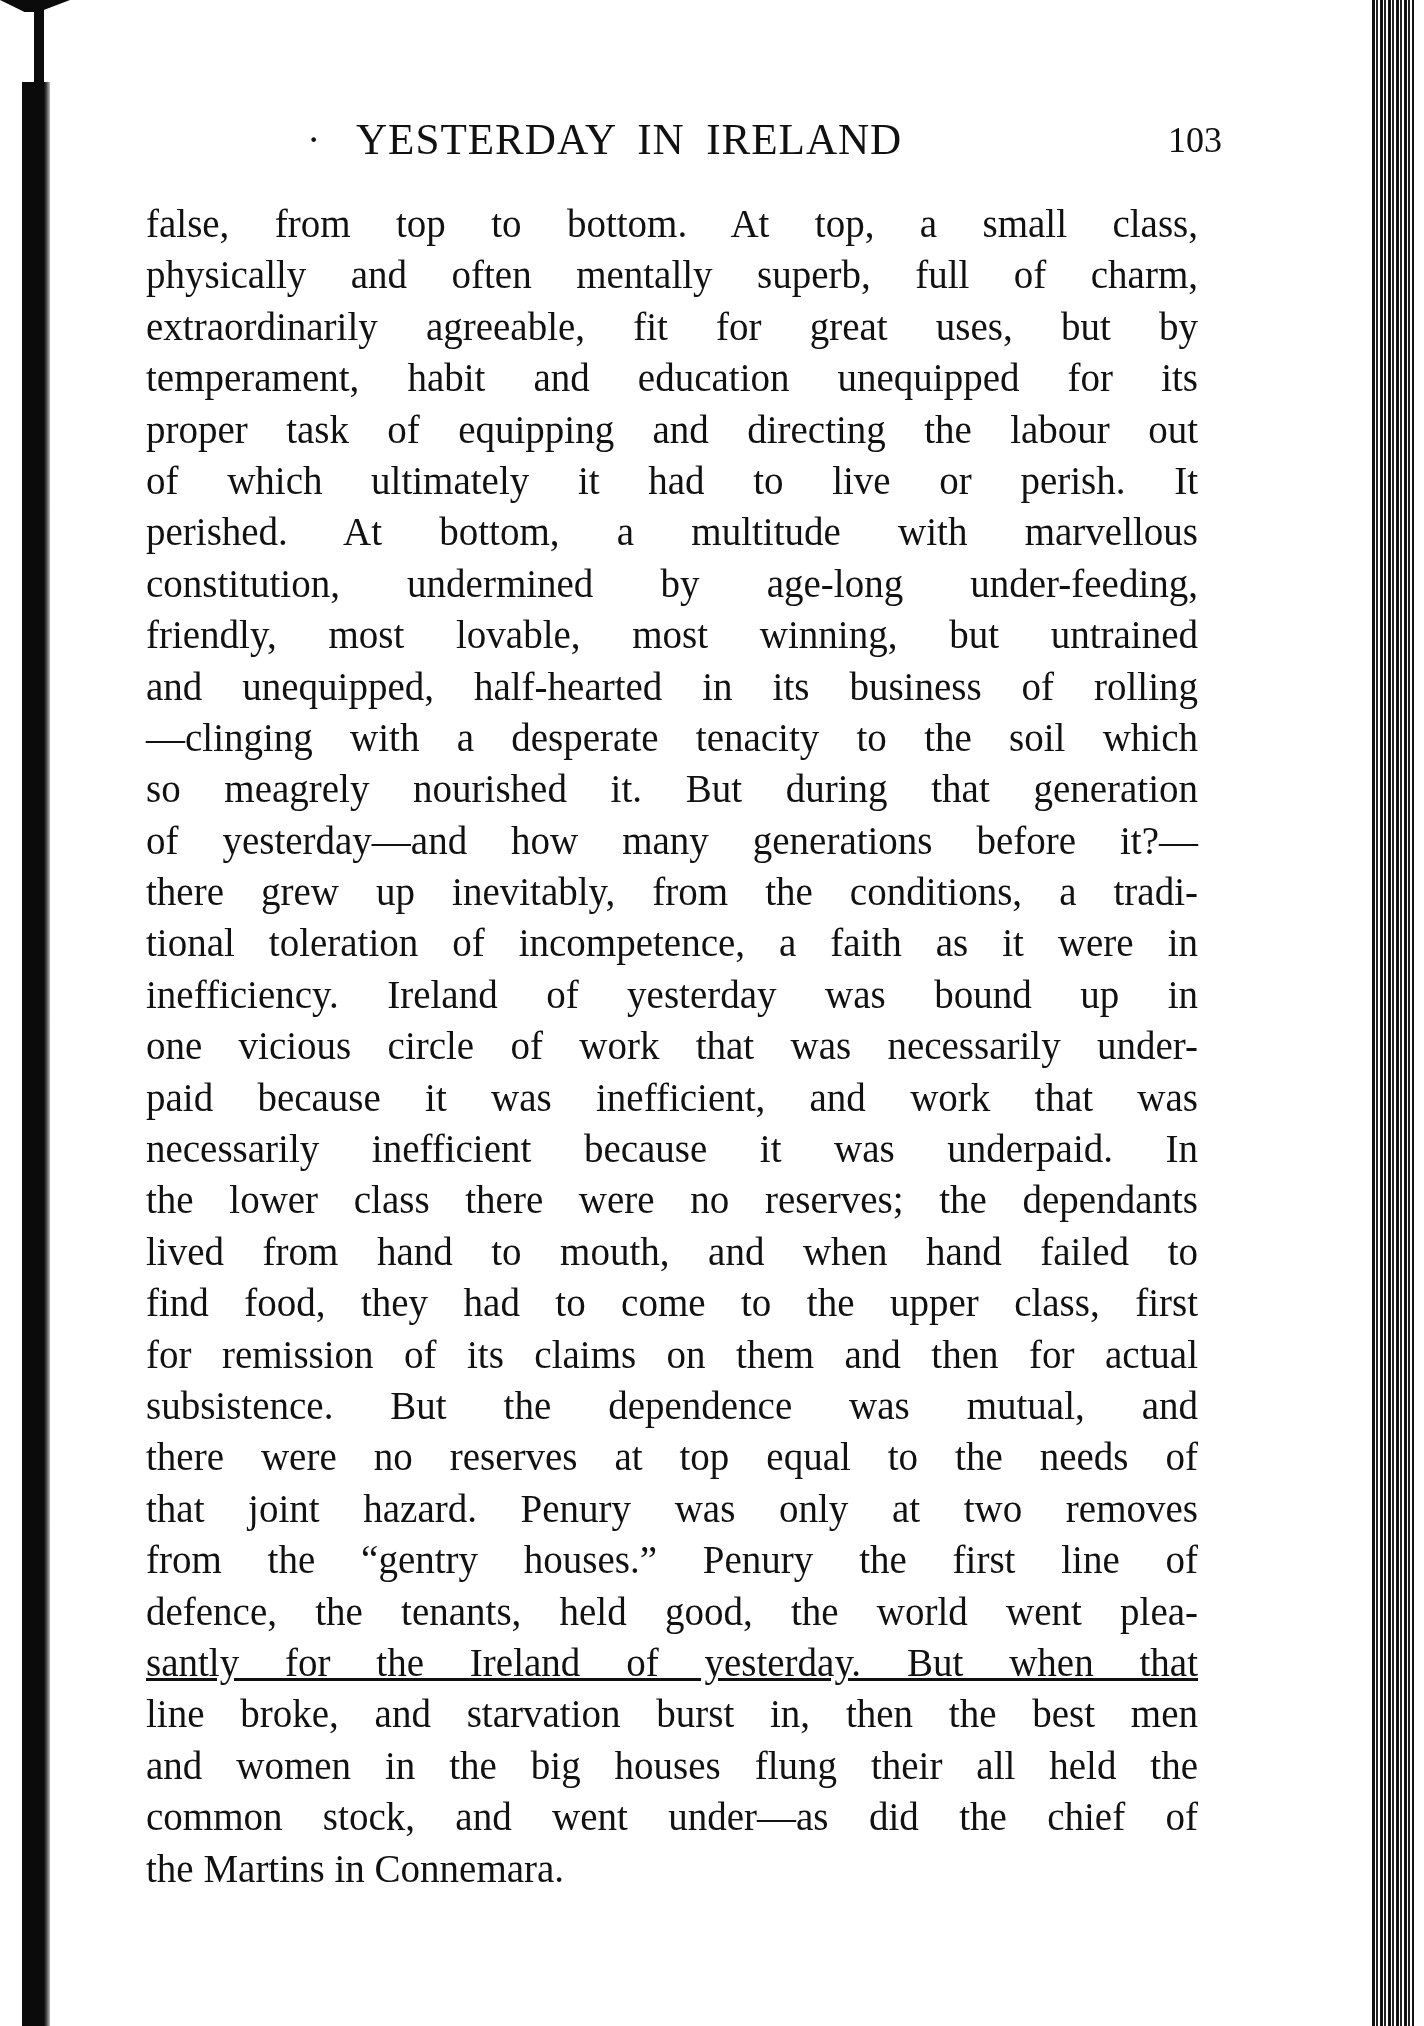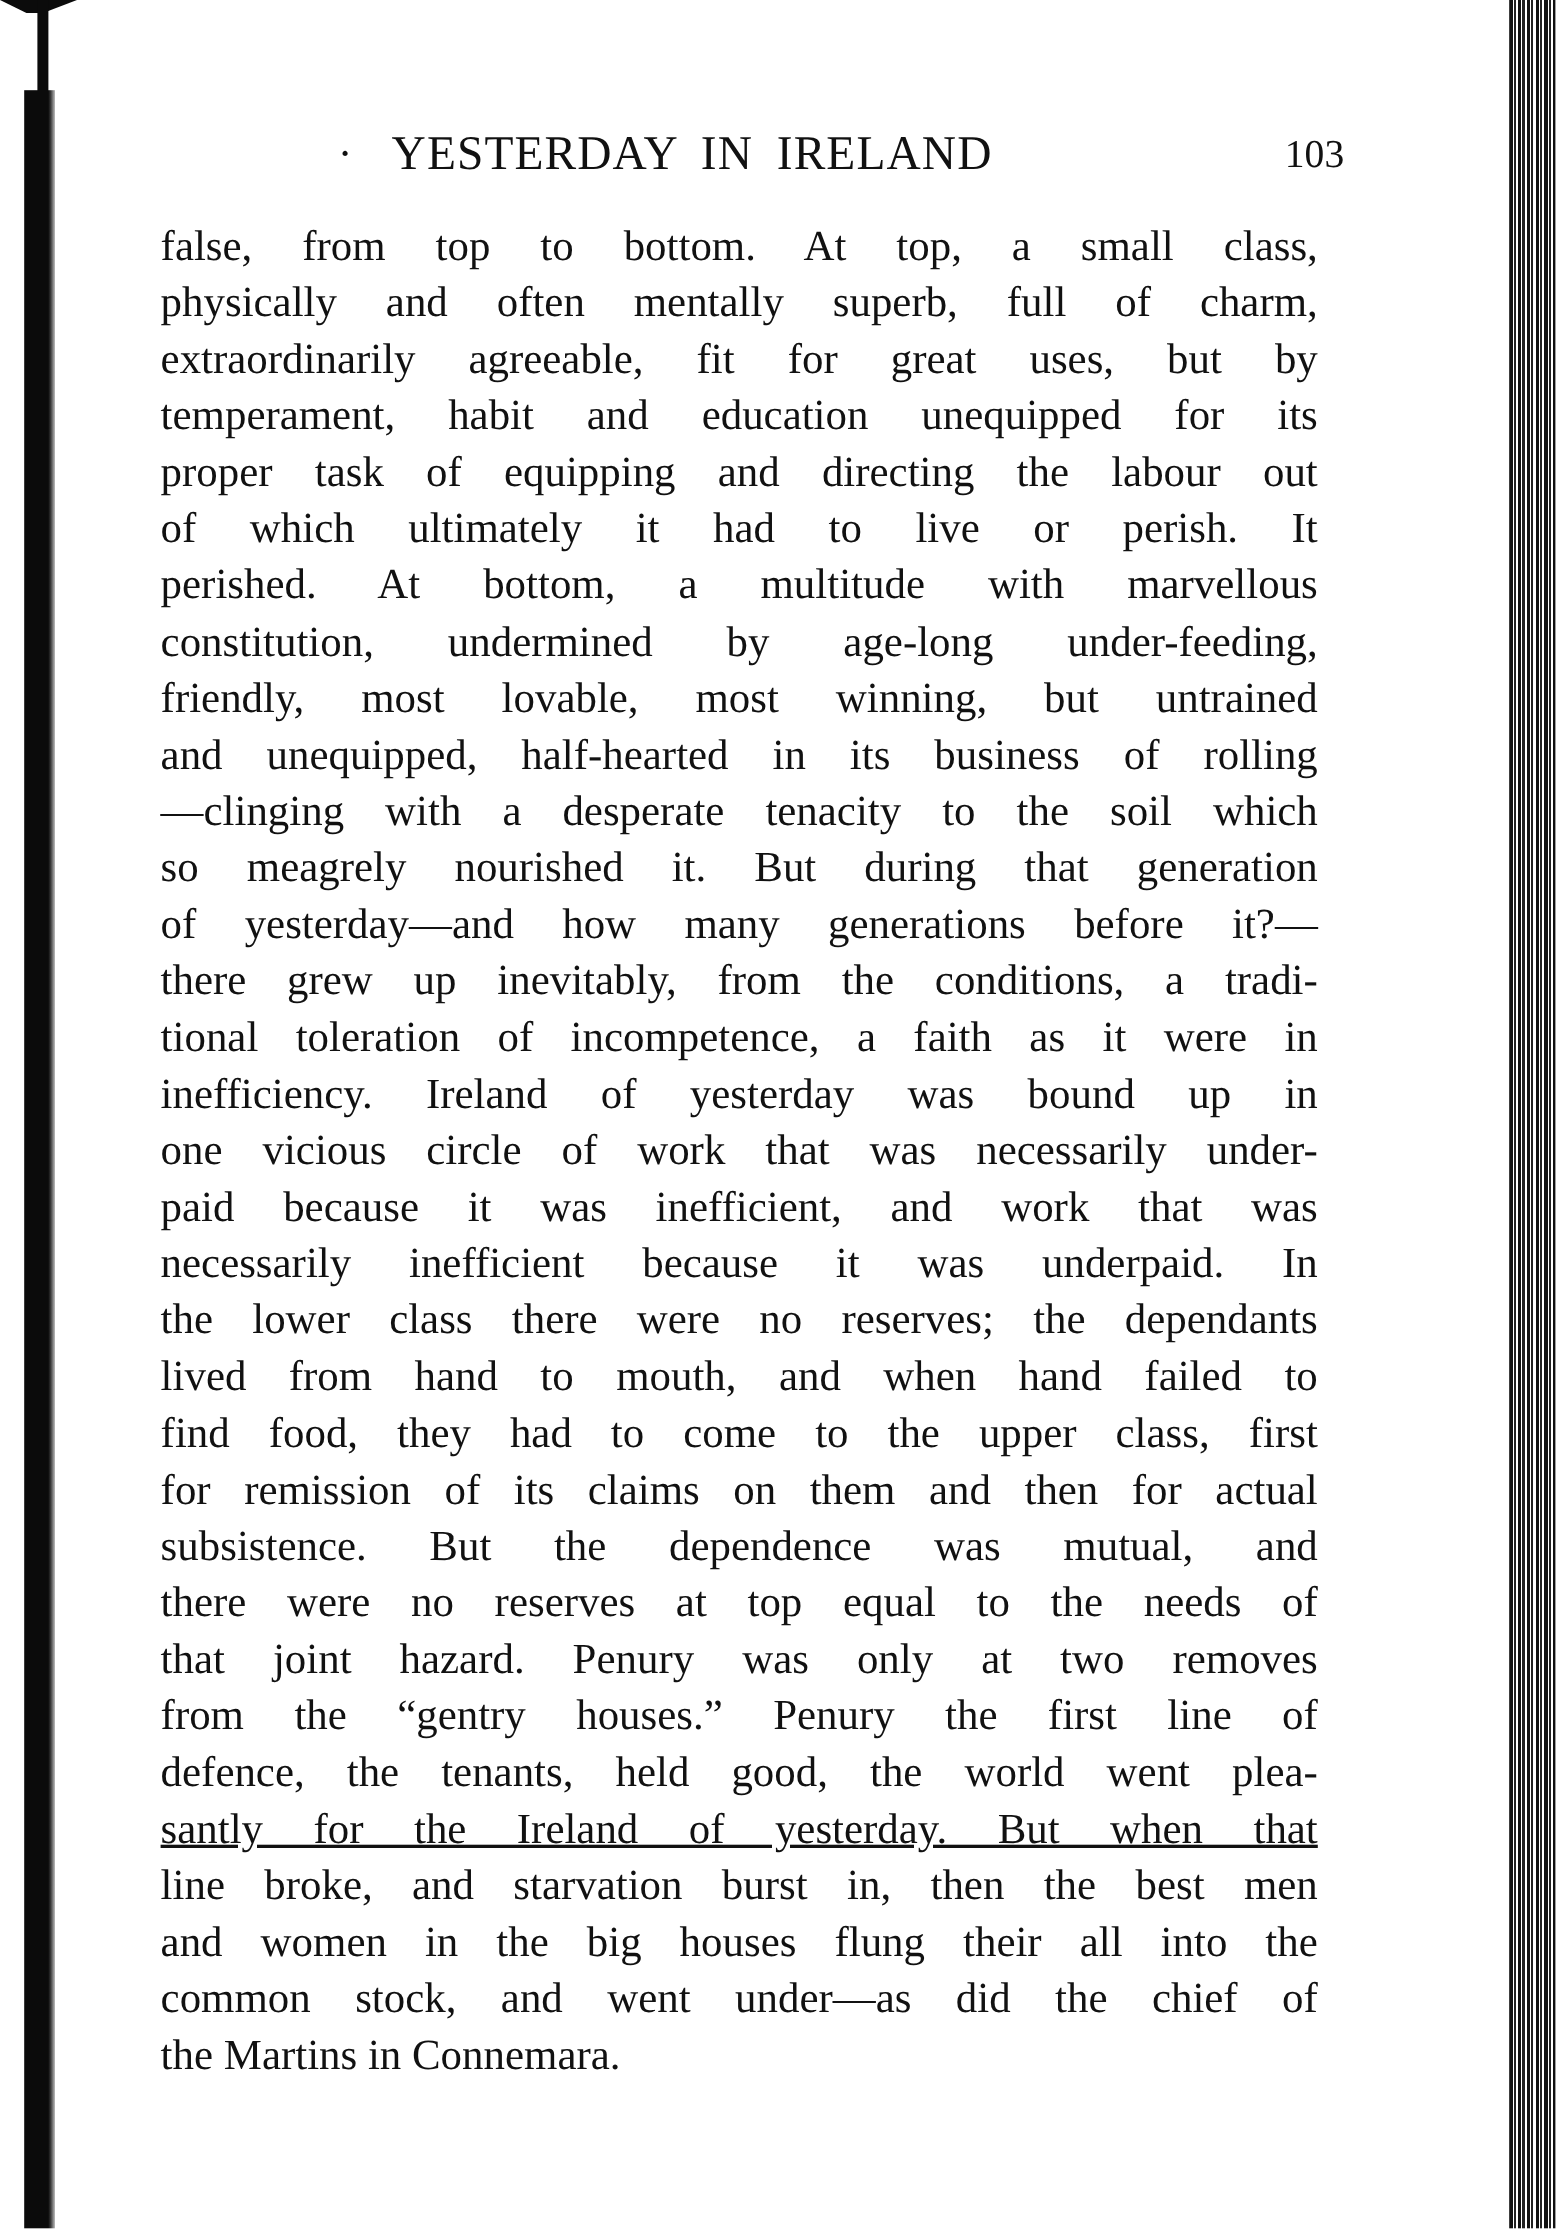--- a/index.html
+++ b/index.html
@@ -144,16 +144,16 @@
   <span class="line" style="white-space: normal;">lived from hand to mouth, and when hand failed to</span>
   <span class="line" style="white-space: normal;">find food, they had to come to the upper class, first</span>
   <span class="line" style="white-space: normal;">for remission of its claims on them and then for actual</span>
   <span class="line" style="white-space: normal;">subsistence.  But the dependence was mutual, and</span>
   <span class="line" style="white-space: normal;">there were no reserves at top equal to the needs of</span>
   <span class="line" style="white-space: normal;">that joint hazard.  Penury was only at two removes</span>
   <span class="line" style="white-space: normal;">from the “gentry houses.”  Penury the first line of</span>
   <span class="line" style="white-space: normal;">defence, the tenants, held good, the world went plea-</span>
   <span class="line" style="white-space: normal; text-decoration: underline;">santly for the Ireland of yesterday.  But when that</span>
   <span class="line" style="white-space: normal;">line broke, and starvation burst in, then the best men</span>
-  <span class="line" style="white-space: normal;">and women in the big houses flung their all into the</span>
+  <span class="line" style="white-space: normal;">and women in the big houses flung their all held the</span>
   <span class="line" style="white-space: normal;">common stock, and went under—as did the chief of</span>
   <span class="line last" style="white-space: normal;">the Martins in Connemara.</span>
 </main>
 
 </body></html>

